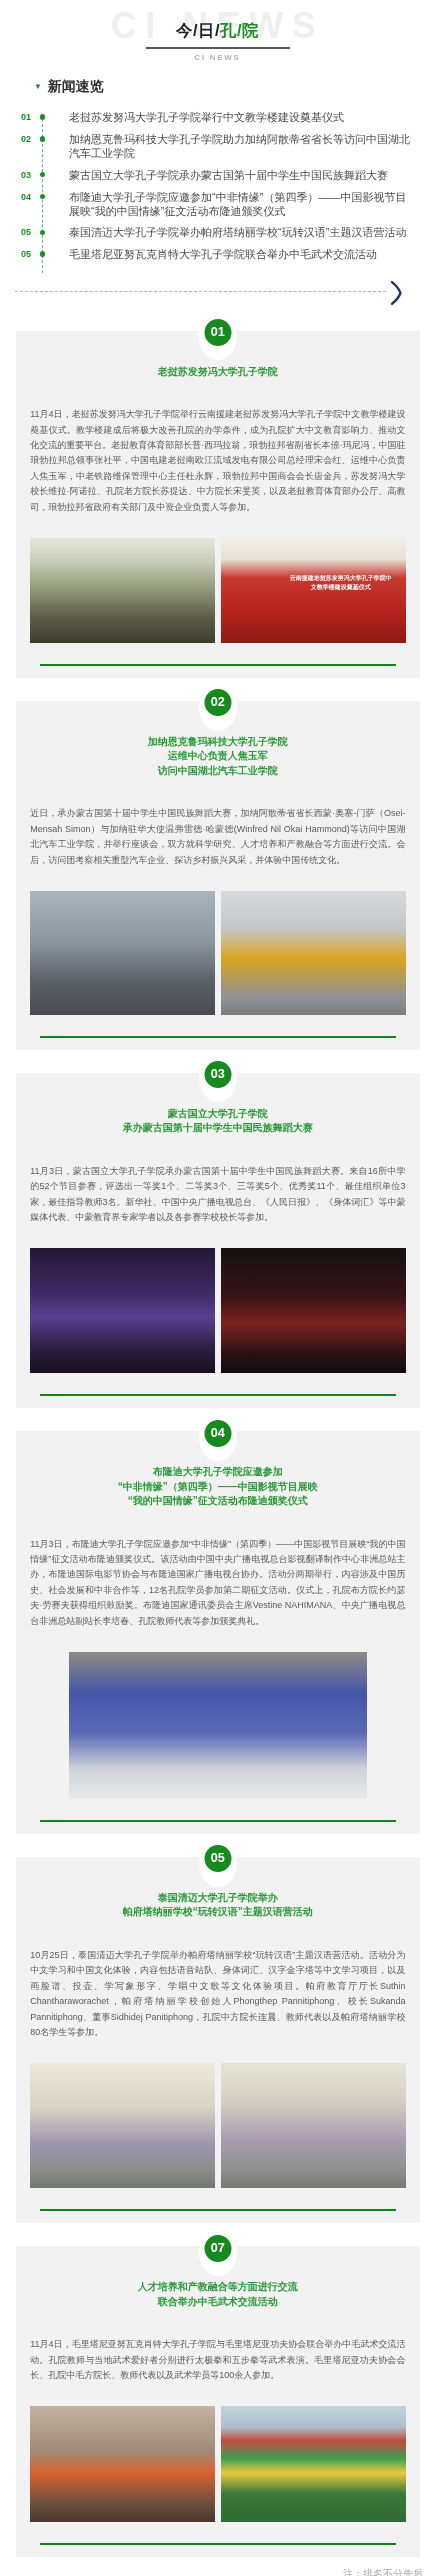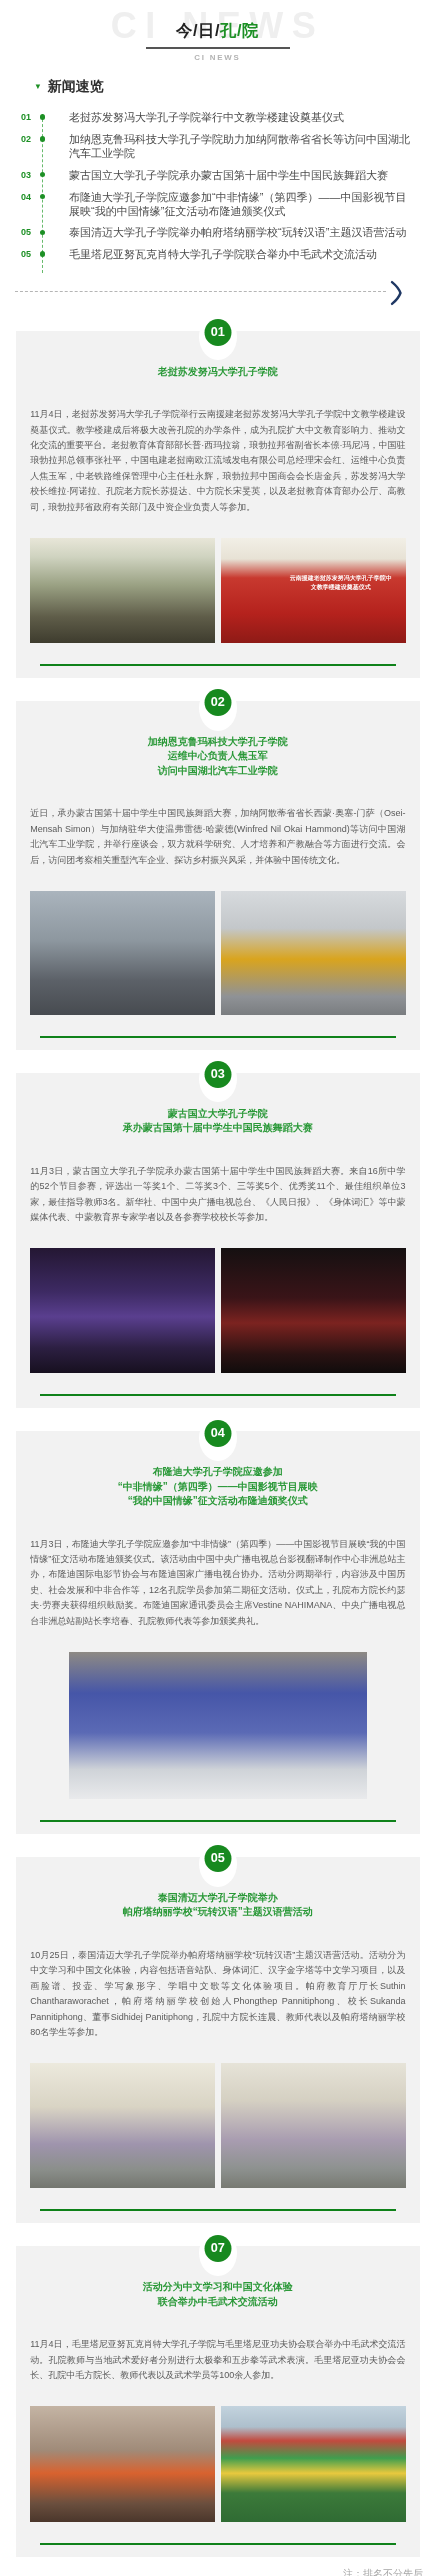--- a/index.html
+++ b/index.html
@@ -215,21 +215,21 @@
     <div class="photo p-s5a" title="汉语营师生礼堂合影"></div>
     <div class="photo p-s5b" title="汉语营活动现场合影"></div>
   </div>
   <div class="green-rule"></div>
 </section>
 
 <section class="card">
   <div class="badge-halo"></div>
   <div class="badge">07</div>
   <h2 class="card-title">
-    <span class="tl">活动分为中文学习和中国文化体验</span>
+    <span class="tl">人才培养和产教融合等方面进行交流</span>
     <span class="tl">联合举办中毛武术交流活动</span>
   </h2>
   <p class="card-body">11月4日，毛里塔尼亚努瓦克肖特大学孔子学院与毛里塔尼亚功夫协会联合举办中毛武术交流活动。孔院教师与当地武术爱好者分别进行太极拳和五步拳等武术表演。毛里塔尼亚功夫协会会长、孔院中毛方院长、教师代表以及武术学员等100余人参加。</p>
   <div class="photos h192">
     <div class="photo p-s6a" title="交流活动嘉宾席"></div>
     <div class="photo p-s6b" title="体育场武术表演合影"></div>
   </div>
   <div class="green-rule"></div>
 </section>
 

